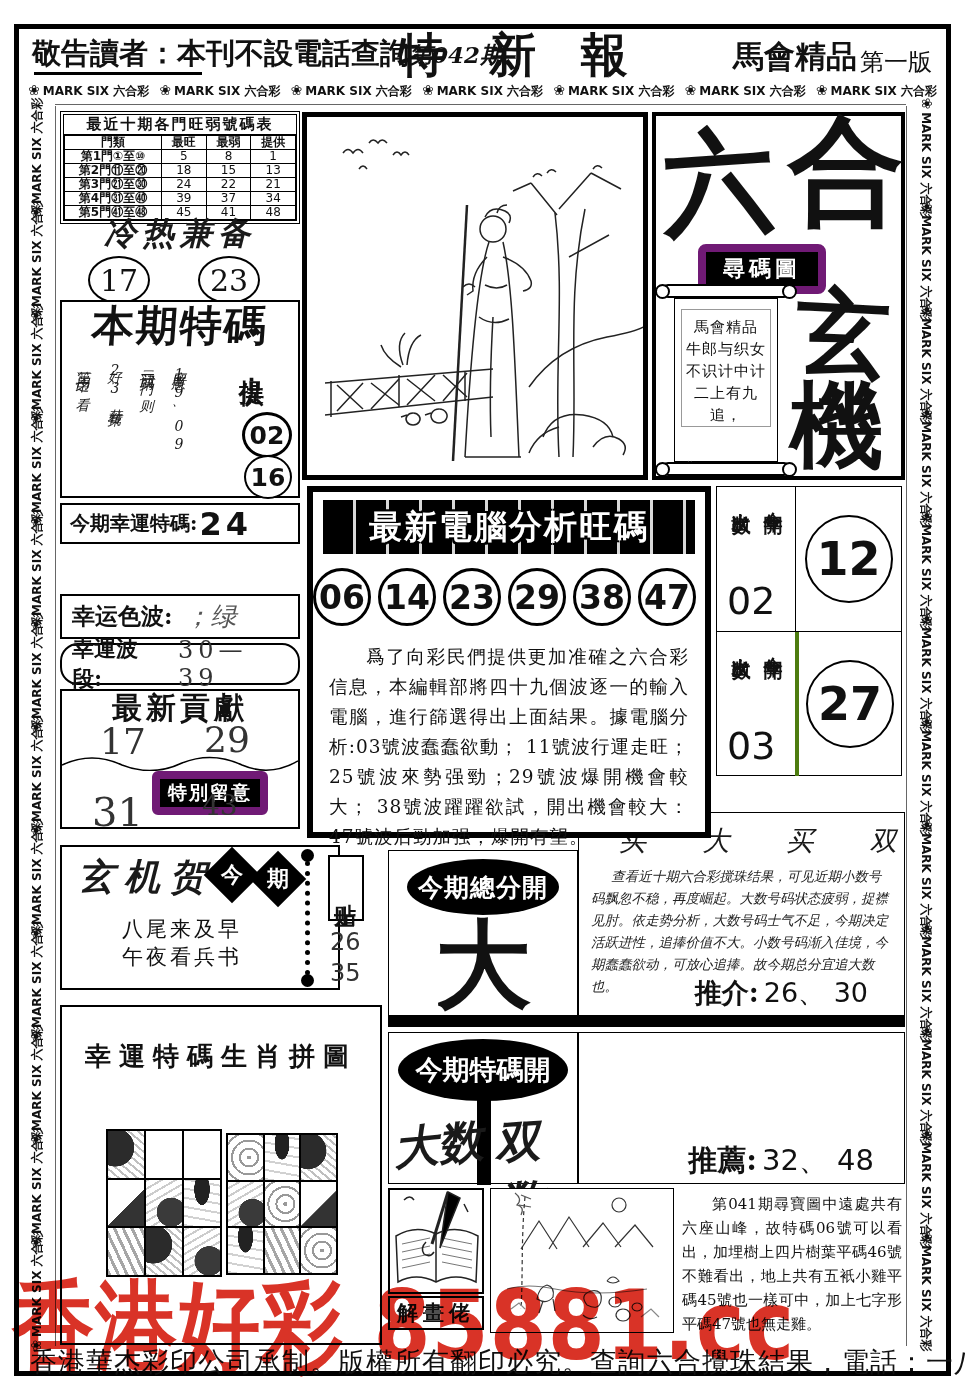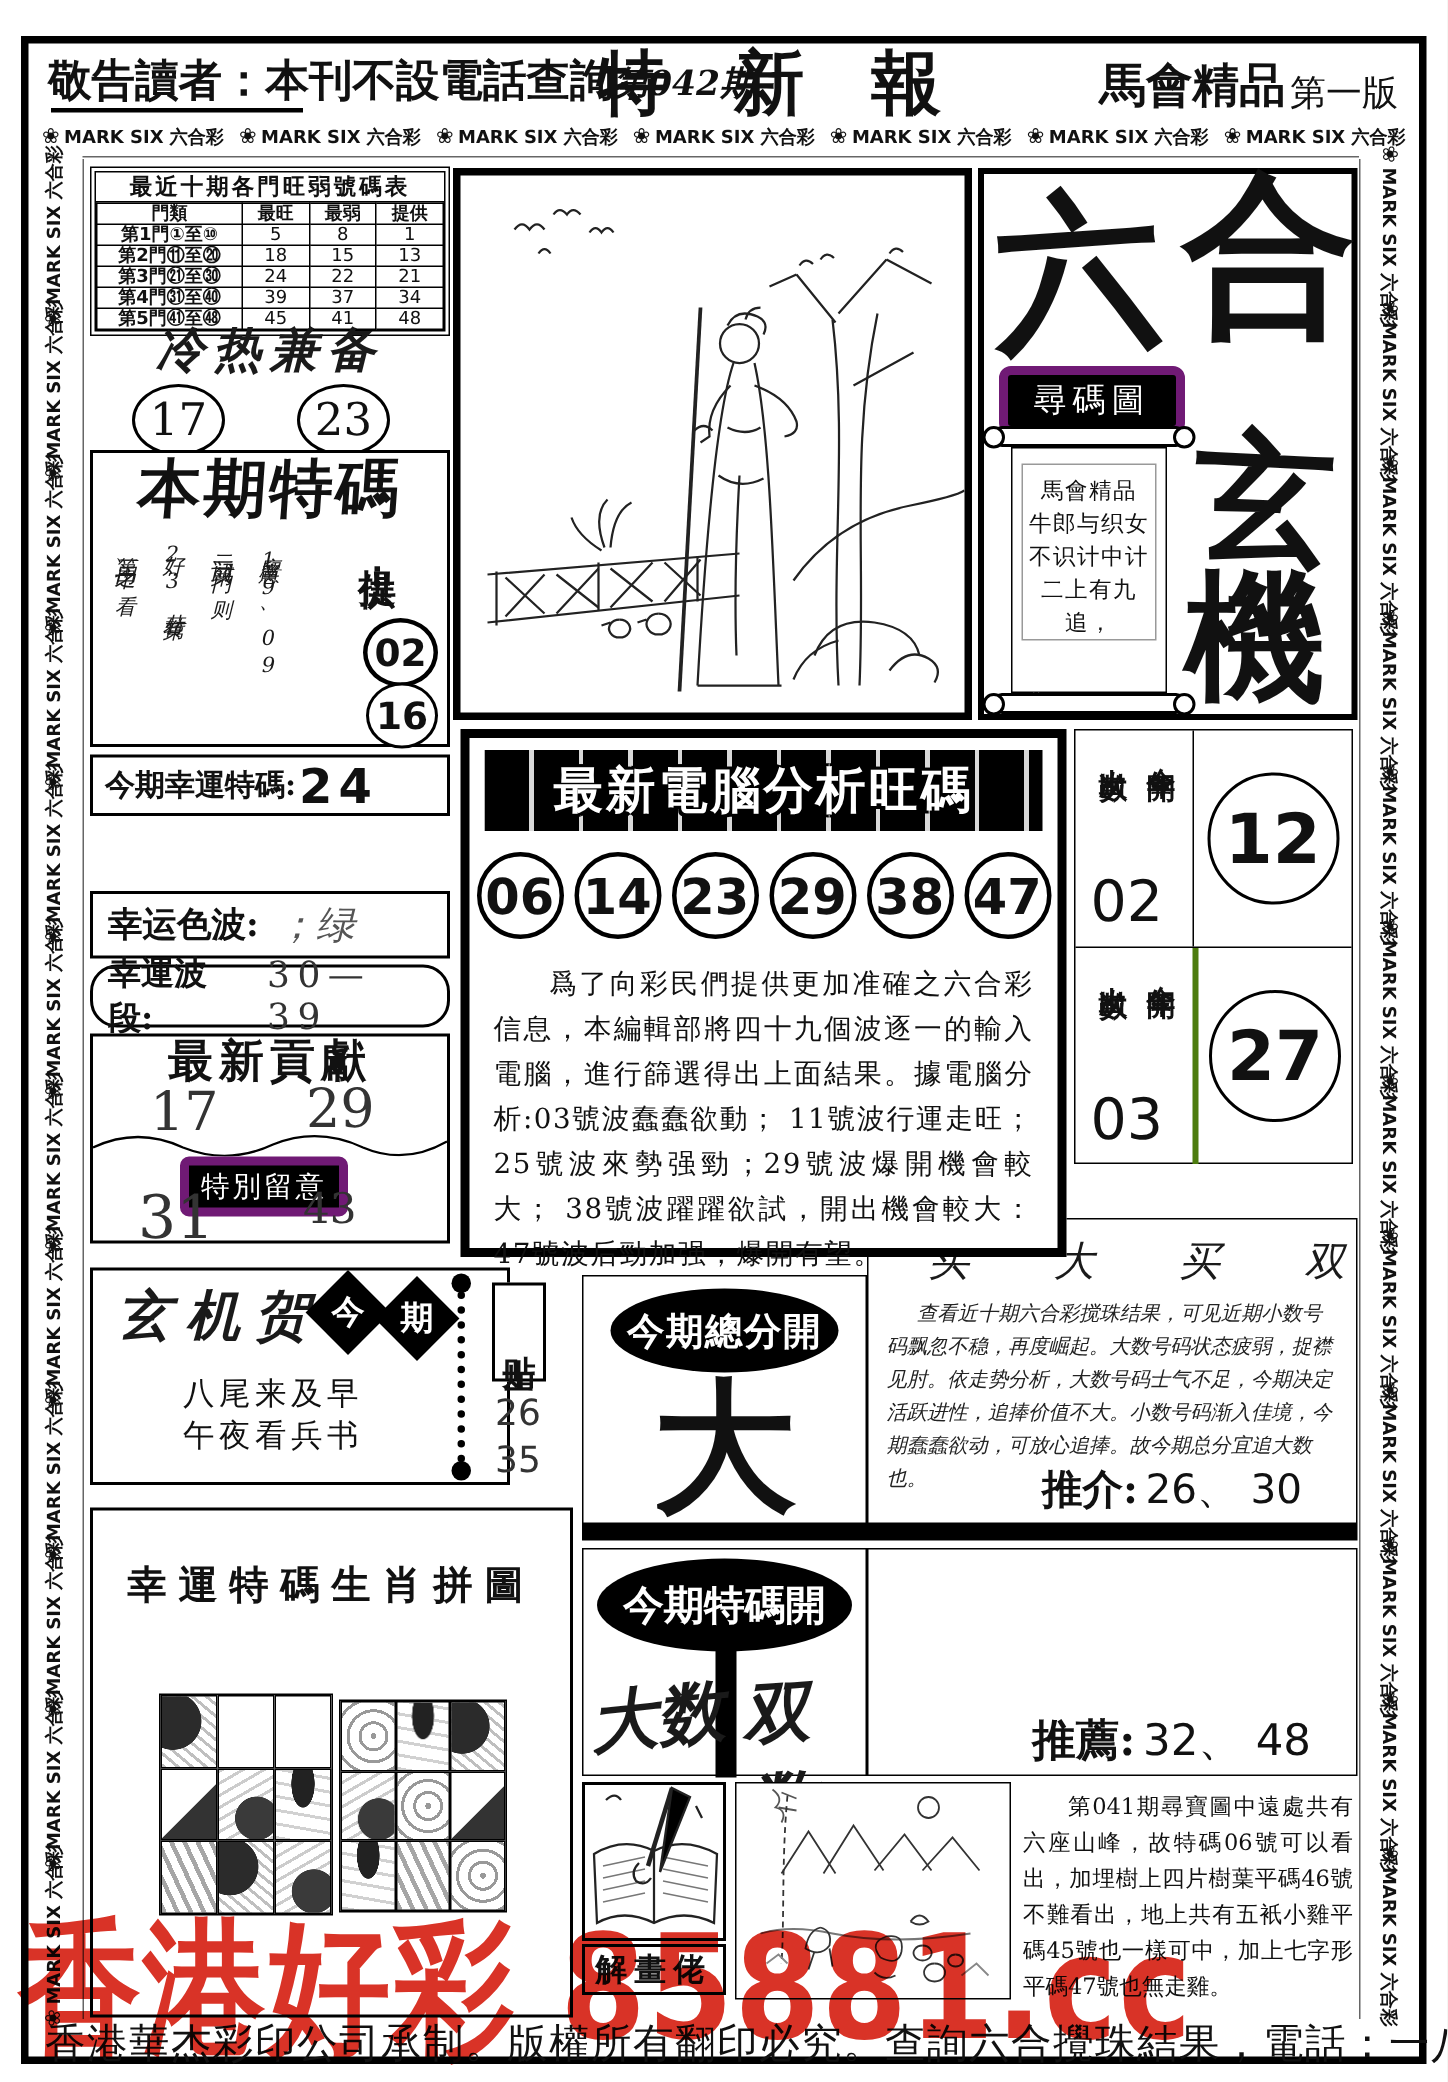--- a/index.html
+++ b/index.html
@@ -42,21 +42,21 @@
   .diamond{width:40px;height:40px;background:#000;display:inline-flex;align-items:center;justify-content:center;transform:rotate(45deg);}
   .diamond>span{transform:rotate(-45deg);color:#fff;font-weight:bold;font-size:22px;font-family:"DejaVu Serif",serif;}
   .dotline{border-left:5px dotted #000;}
   .dotline::before,.dotline::after{content:"";position:absolute;left:-9px;width:13px;height:13px;border-radius:50%;background:#000;}
   .dotline::before{top:-12px;}
   .dotline::after{bottom:-12px;}
   .roller{height:10px;border:2px solid #000;border-radius:6px;background:#fff;position:relative;}
   .roller::before,.roller::after{content:"";position:absolute;width:11px;height:11px;border:2px solid #000;border-radius:50%;background:#fff;top:-2px;}
   .roller::before{left:-9px;}
   .roller::after{right:-9px;}
-  .badge-black{background:#000;color:#fff;border:6px solid #701a75;border-radius:8px;font-weight:normal;}
+  .badge-black{background:#000;color:#fff;border:8px solid #701a75;border-radius:8px;font-weight:bold;margin-left:32px;}
   .liuhe-char{font-family:"DejaVu Serif",serif;font-weight:900;line-height:1;}
   .comp-title{background:#000 repeating-linear-gradient(90deg,transparent 0 30px,rgba(255,255,255,.85) 30px 33px);color:#fff;font-weight:bold;display:flex;align-items:center;justify-content:center;}
   .comp-title span{background:rgba(0,0,0,.0);text-shadow:2px 2px 0 #000,-2px -2px 0 #000,2px -2px 0 #000,-2px 2px 0 #000;}
   .watermark{color:#d93327;font-family:"DejaVu Sans",sans-serif;font-weight:900;white-space:nowrap;mix-blend-mode:multiply;transform:scaleY(1.18);transform-origin:left bottom;letter-spacing:1px;z-index:60;}
   svg{display:block;}
 </style>
 </head>
 <body>
 
 <div id="page">
@@ -356,21 +356,21 @@
         <span class="vtext abs" style="left:8px;bottom:2px;font-size:9px;color:#444;">曾道人</span>
       </div>
       <div class="roller"></div>
     </div>
   </div>
 
   <div class="abs" style="left:307px;top:486px;width:404px;height:352px;border:6px solid #000;box-sizing:border-box;background:#fff;z-index:5;">
     <div class="comp-title" style="margin:8px 10px 0 10px;height:54px;font-size:33px;letter-spacing:2px;">
         <span>最新電腦分析旺碼</span>
       </div>
-    <div style="display:flex;justify-content:center;gap:7px;margin-top:14px;">
+    <div style="display:flex;gap:7px;margin-top:14px;">
       <span class="num-circle" style="width:52px;height:52px;font-size:33px;">06</span>
       <span class="num-circle" style="width:52px;height:52px;font-size:33px;">14</span>
       <span class="num-circle" style="width:52px;height:52px;font-size:33px;">23</span>
       <span class="num-circle" style="width:52px;height:52px;font-size:33px;">29</span>
       <span class="num-circle" style="width:52px;height:52px;font-size:33px;">38</span>
       <span class="num-circle" style="width:52px;height:52px;font-size:33px;">47</span>
     </div>
     <div style="margin:16px 16px 0 16px;font-size:18.5px;line-height:30px;text-align:justify;text-indent:2em;letter-spacing:1px;">爲了向彩民們提供更加准確之六合彩信息，本編輯部將四十九個波逐一的輸入電腦，進行篩選得出上面結果。據電腦分析:03號波蠢蠢欲動； 11號波行運走旺； 25號波來勢强勁；29號波爆開機會較大； 38號波躍躍欲試，開出機會較大：　47號波后勁加强，爆開有望。</div>
   </div>
 

